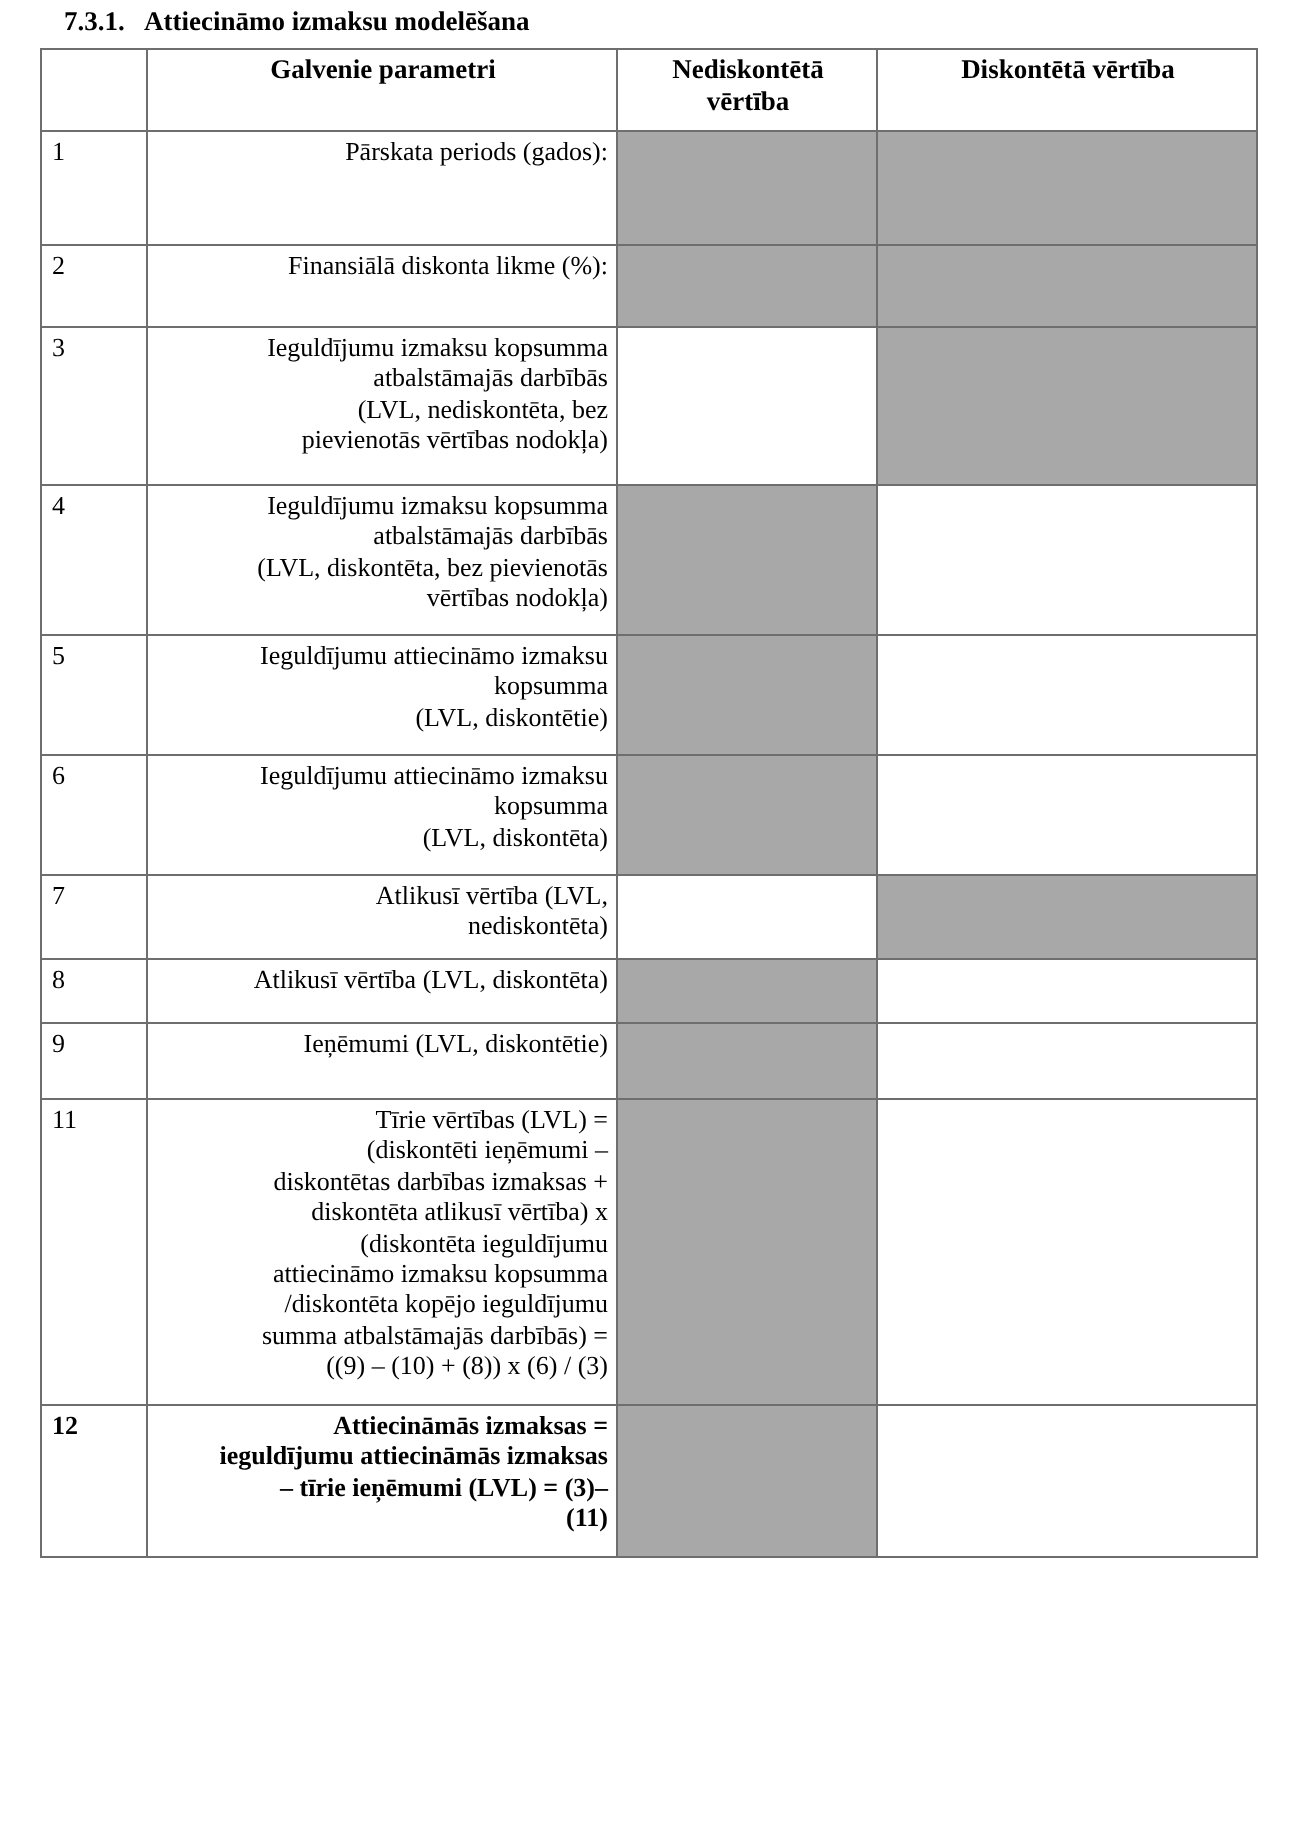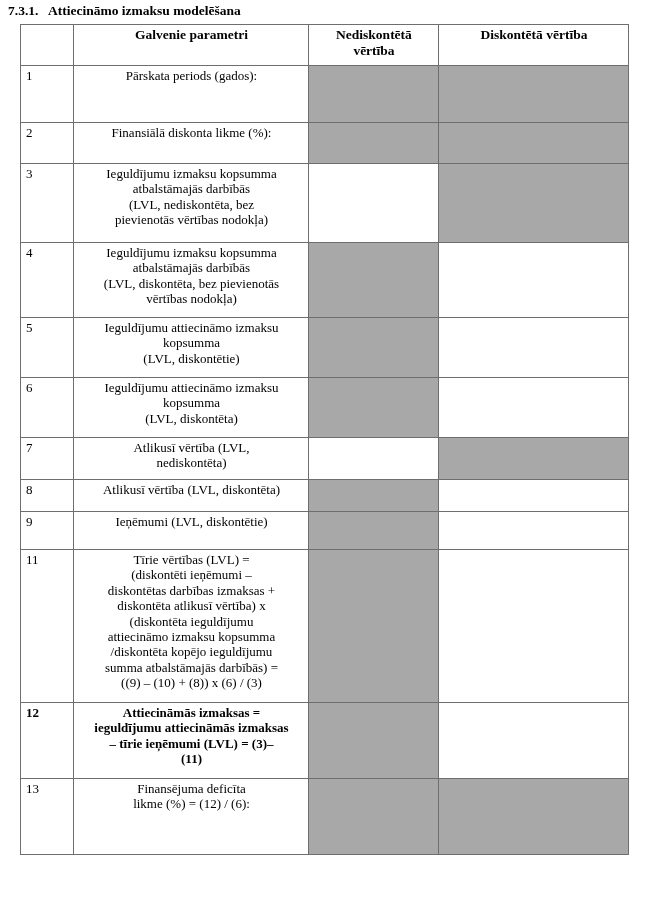--- a/index.html
+++ b/index.html
@@ -20,21 +20,21 @@
   .page {
     position: relative;
     width: 645px;
     height: 911px;
     box-sizing: border-box;
   }
 
   
   .section-heading {
     position: absolute;
-    left: 8px;
+    left: 32px;
     top: 3px;
     width: 600px;
     font-size: 13.5px;
     font-weight: bold;
     line-height: 16px;
     white-space: nowrap;
   }
   .section-heading .sec-num {
     display: inline-block;
     min-width: 40px;
@@ -83,21 +83,21 @@
   th.h-num { border-right: 1px solid #6e6e6e; }
 
   td.num {
     text-align: left;
     padding-left: 5px;
     font-size: 13px;
     white-space: nowrap;
   }
 
   td.param {
-    text-align: center;
+    text-align: right;
     word-wrap: break-word;
   }
 
   td.val { padding: 0; }
 
   td.shaded { background-color: #a8a8a8; }
 
   
   tr[data-h="1"]  td, tr[data-h="1"]  th { height: 52px; }
   tr[data-h="2"]  td { height: 36px; }
@@ -248,26 +248,17 @@
             <td class="num">12</td>
             <td class="param">
               <span class="param-line">Attiecināmās izmaksas  =</span>
               <span class="param-line">ieguldījumu attiecināmās izmaksas</span>
               <span class="param-line">– tīrie ieņēmumi (LVL) = (3)–</span>
               <span class="param-line">(11)</span>
             </td>
             <td class="val shaded"></td>
             <td class="val"></td>
           </tr>
-          <tr data-h="13">
-            <td class="num">13</td>
-            <td class="param">
-              <span class="param-line">Finansējuma deficīta</span>
-              <span class="param-line">likme (%) = (12) / (6):</span>
-            </td>
-            <td class="val shaded"></td>
-            <td class="val shaded"></td>
-          </tr>
         </tbody>
     </table>
   </div>
 
 </div>
 
 </body></html>

